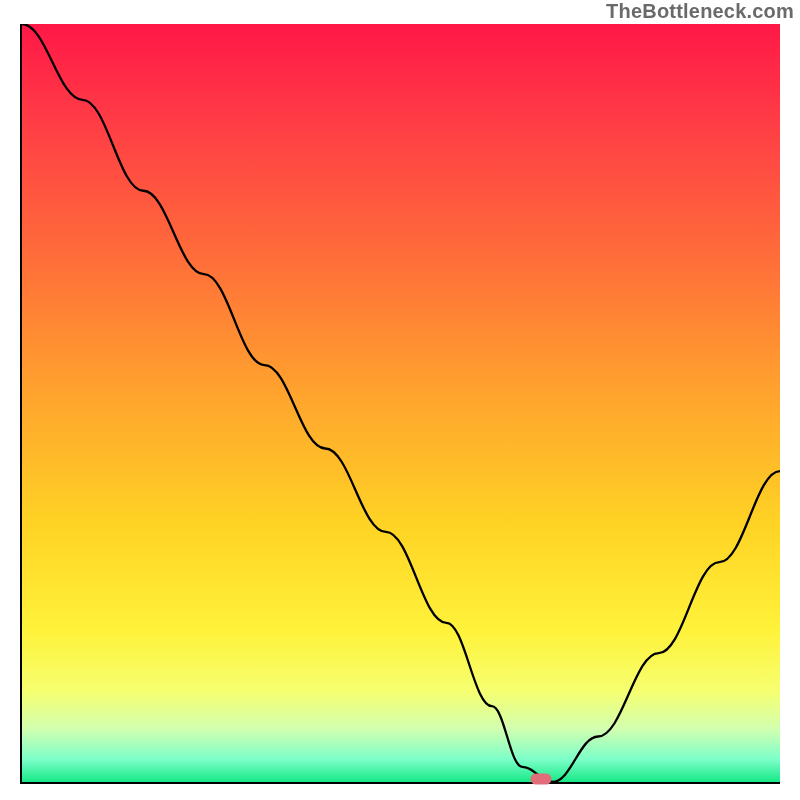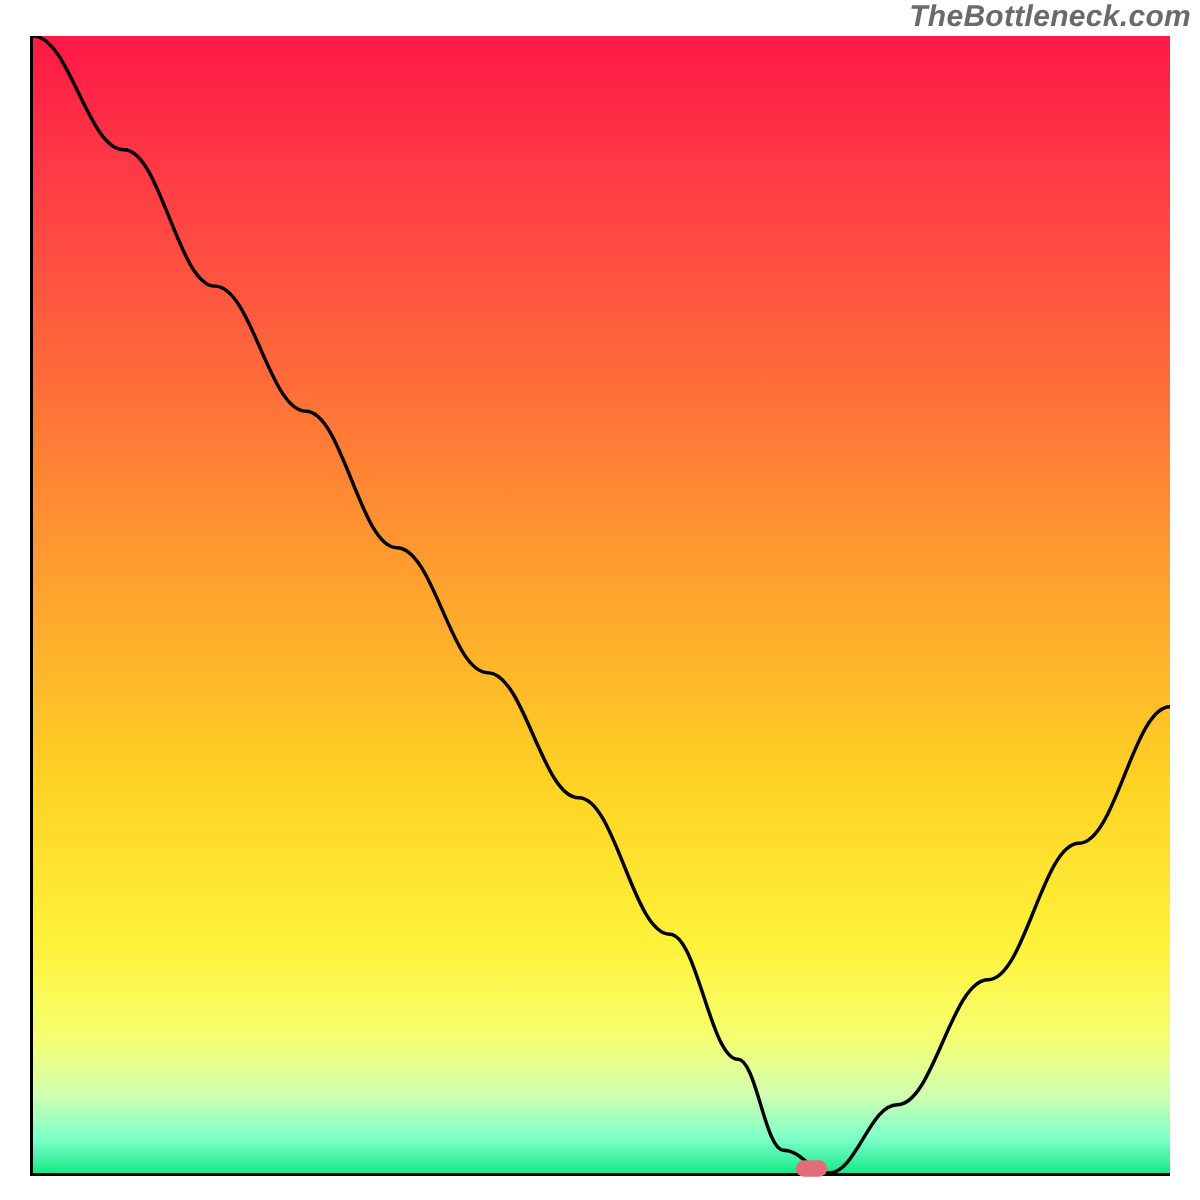--- a/index.html
+++ b/index.html
@@ -8,21 +8,20 @@
     width: 800px;
     height: 800px;
     background: #ffffff;
     font-family: Arial, Helvetica, sans-serif;
     overflow: hidden;
   }
   .wrap {
     position: relative;
     width: 800px;
     height: 800px;
-    font-style: italic;
   }
   .source {
     position: absolute;
     top: 0;
     right: 6px;
     font-size: 20px;
     font-weight: 600;
     color: #6a6a6a;
     letter-spacing: 0.2px;
   }

